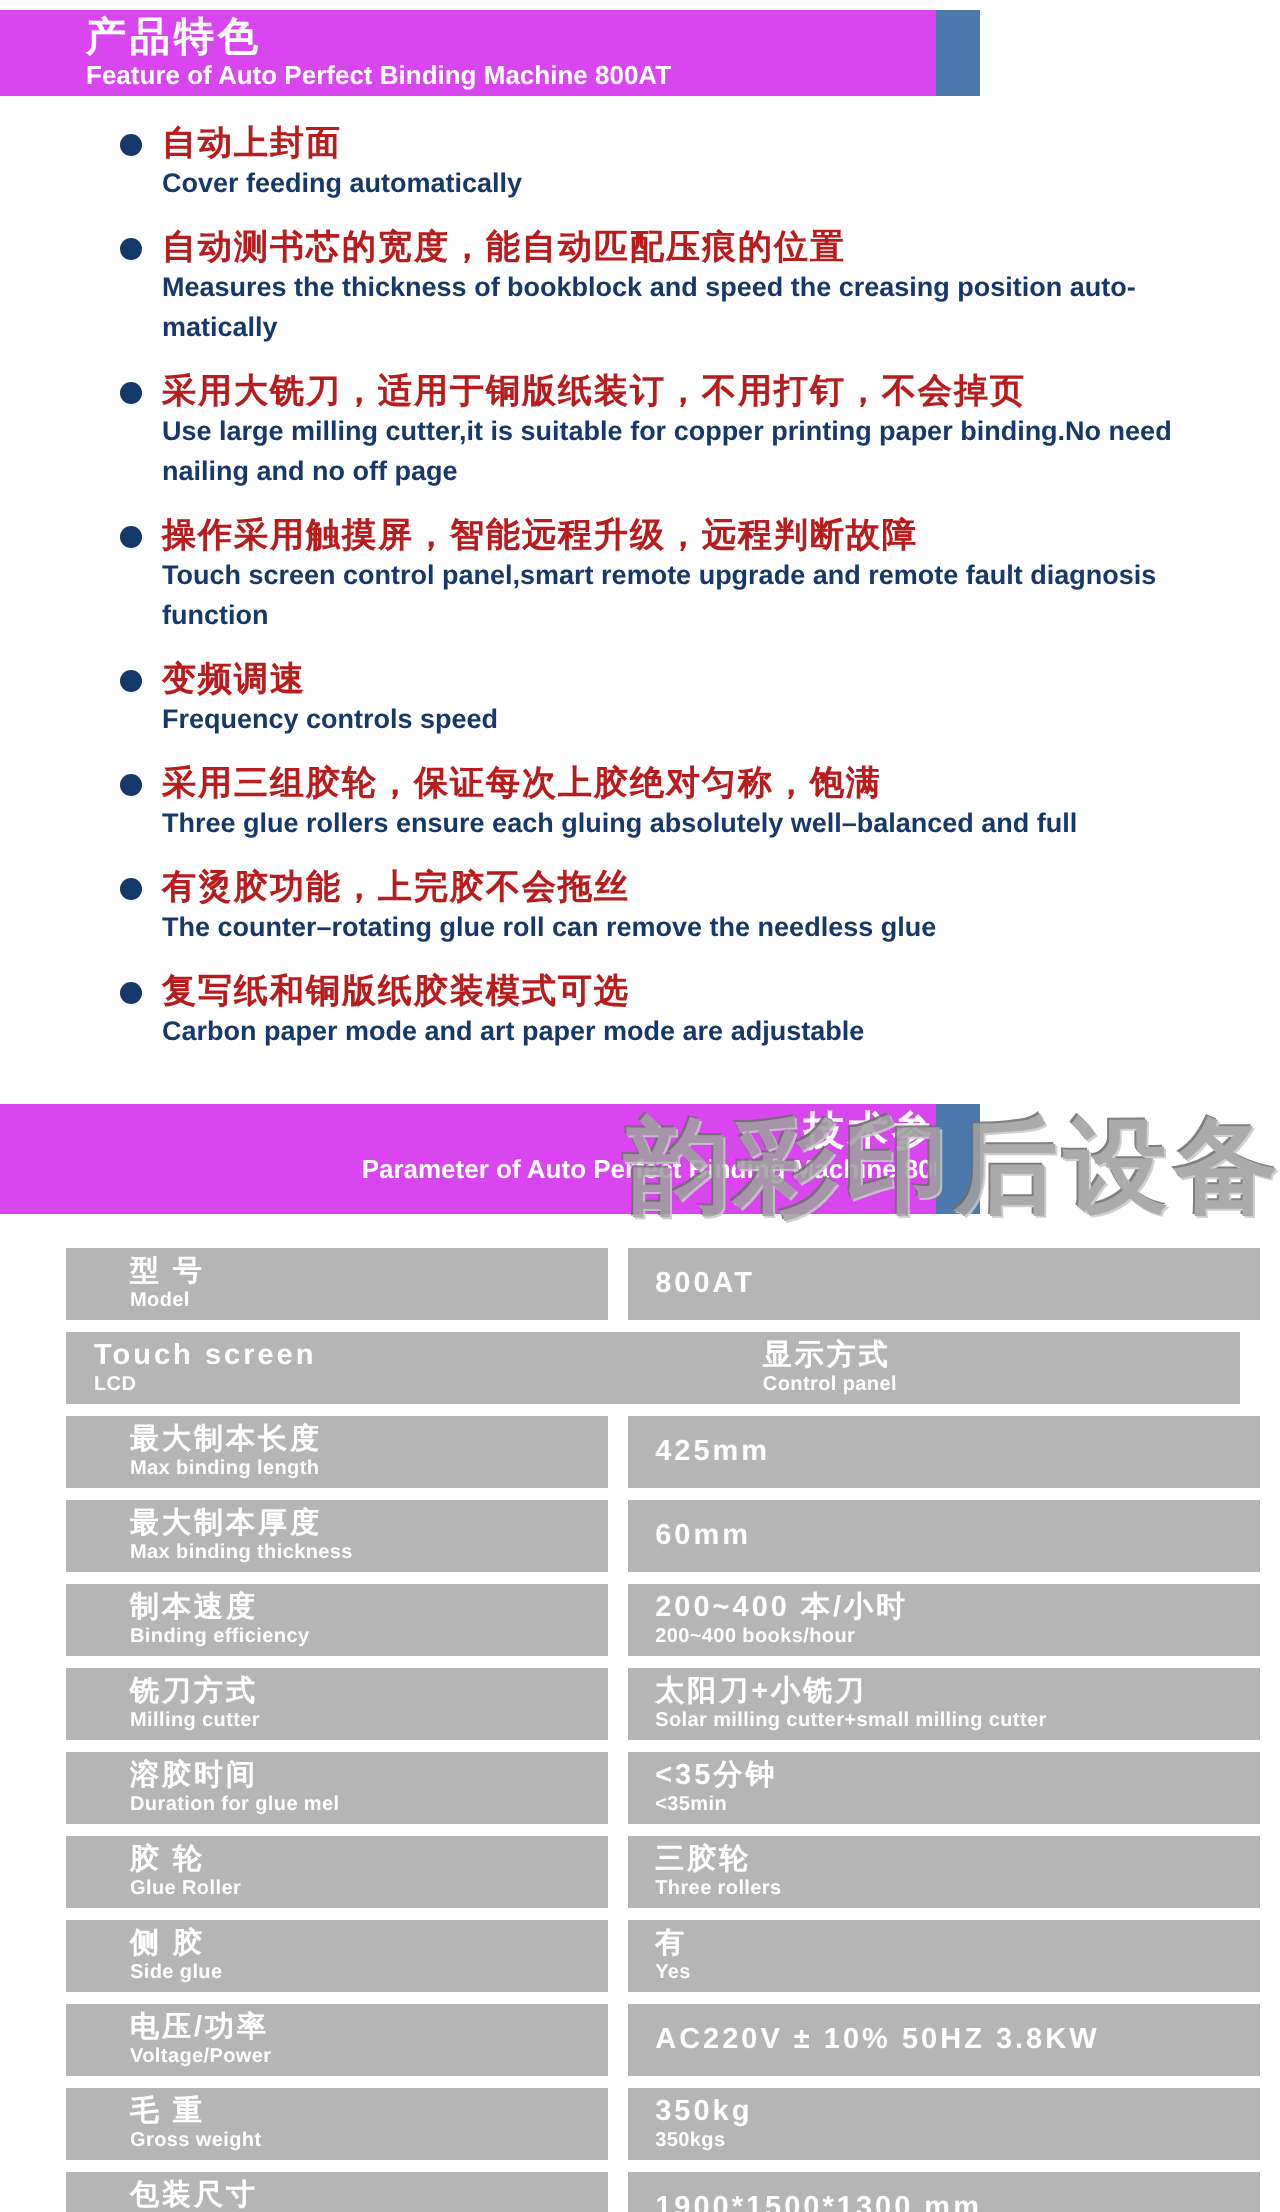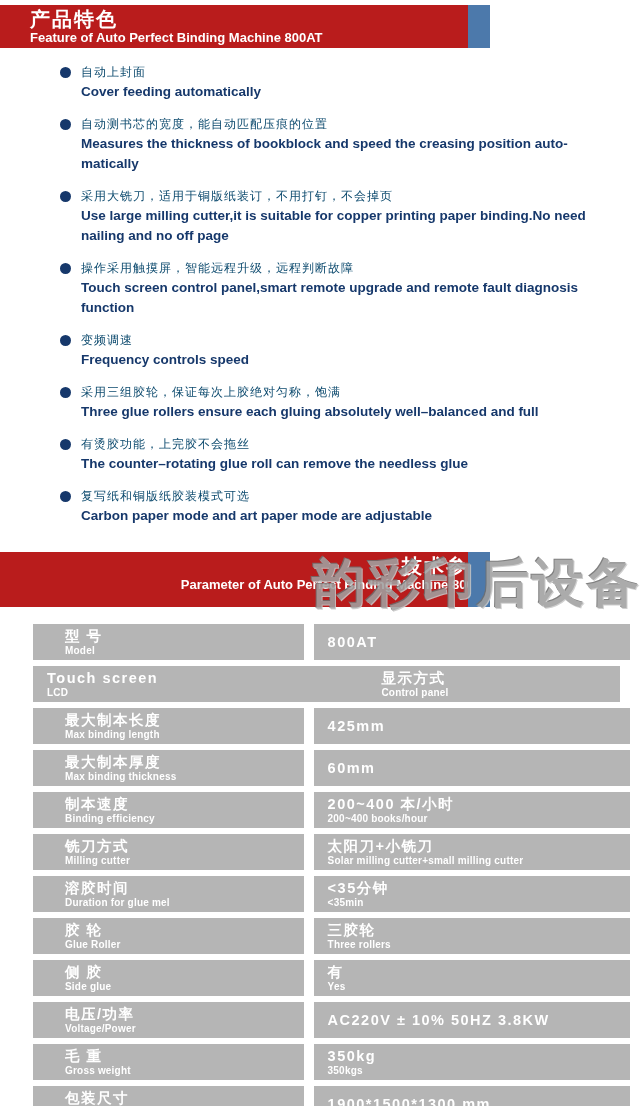--- a/index.html
+++ b/index.html
@@ -7,24 +7,24 @@
   body {
     width:640px; height:1106px;
     position:relative; overflow:hidden;
     font-family:"Liberation Sans","DejaVu Sans",sans-serif;
     color:#17386a;
   }
 
   
   .hdr {
     width:490px; height:43px;
-    background:#b91c1c;
+    background:#d946ef;
     position:relative;
     color:#ffffff;
-    padding:4px 0 0 30px;
+    padding:4px 0 0 43px;
   }
   .hdr-accent {
     position:absolute; right:0; top:0;
     width:22px; height:100%;
     background:#4c79ab;
   }
   .hdr-title {
     font-size:20px; font-weight:bold; letter-spacing:2px; line-height:21px;
   }
   .hdr-sub {
@@ -35,21 +35,21 @@
   .features { padding:14px 0 0 60px; }
   .feature { display:flex; margin-bottom:12px; }
   .bullet {
     flex:none;
     width:11px; height:11px; border-radius:50%;
     background:#16386b;
     margin-top:5px;
   }
   .ftext { margin-left:10px; }
   .f-zh {
-    font-size:12px; font-weight:normal; color:#0c4a6e;
+    font-size:17px; font-weight:bold; color:#b91c1c;
     letter-spacing:1px; line-height:20px;
   }
   .f-en {
     font-size:13.5px; font-weight:bold; color:#16386b;
     line-height:20px; white-space:pre-line;
   }
 
   
   .params { margin-top:26px; position:relative; }
   .params .hdr { height:55px;text-align:right; }

